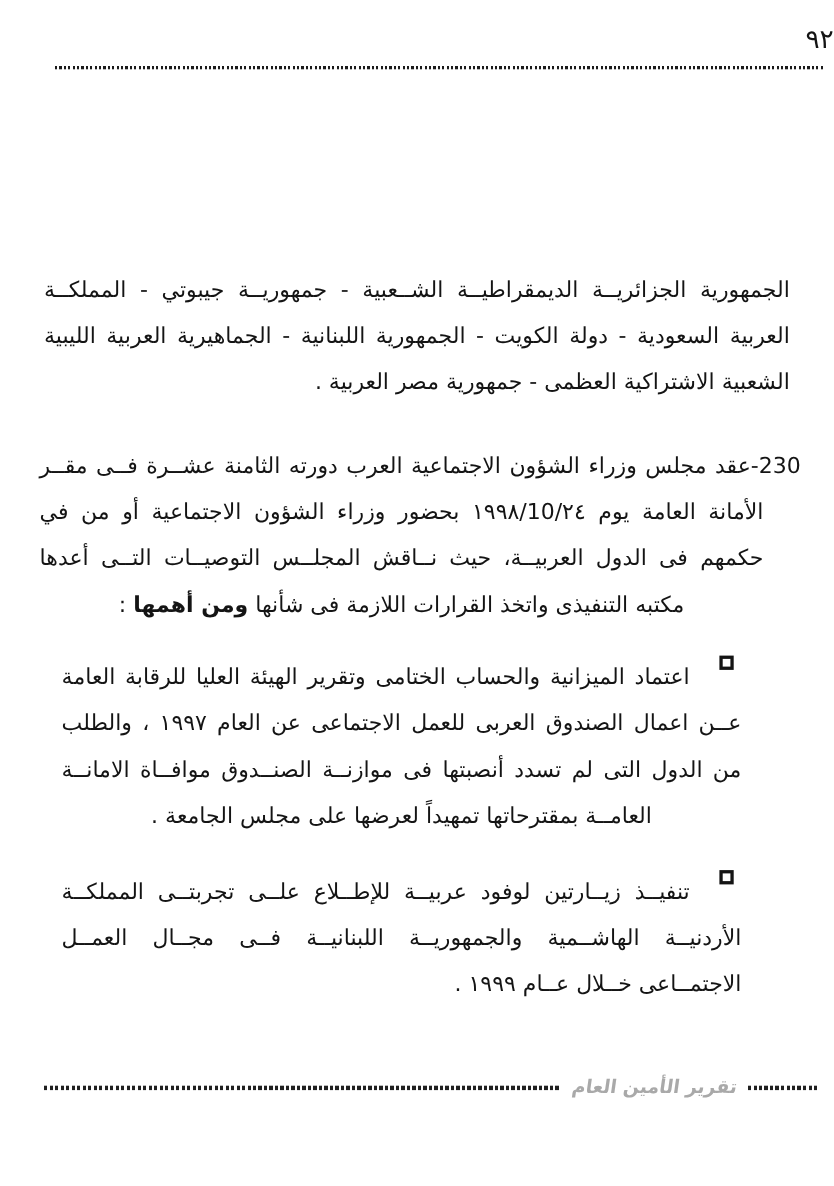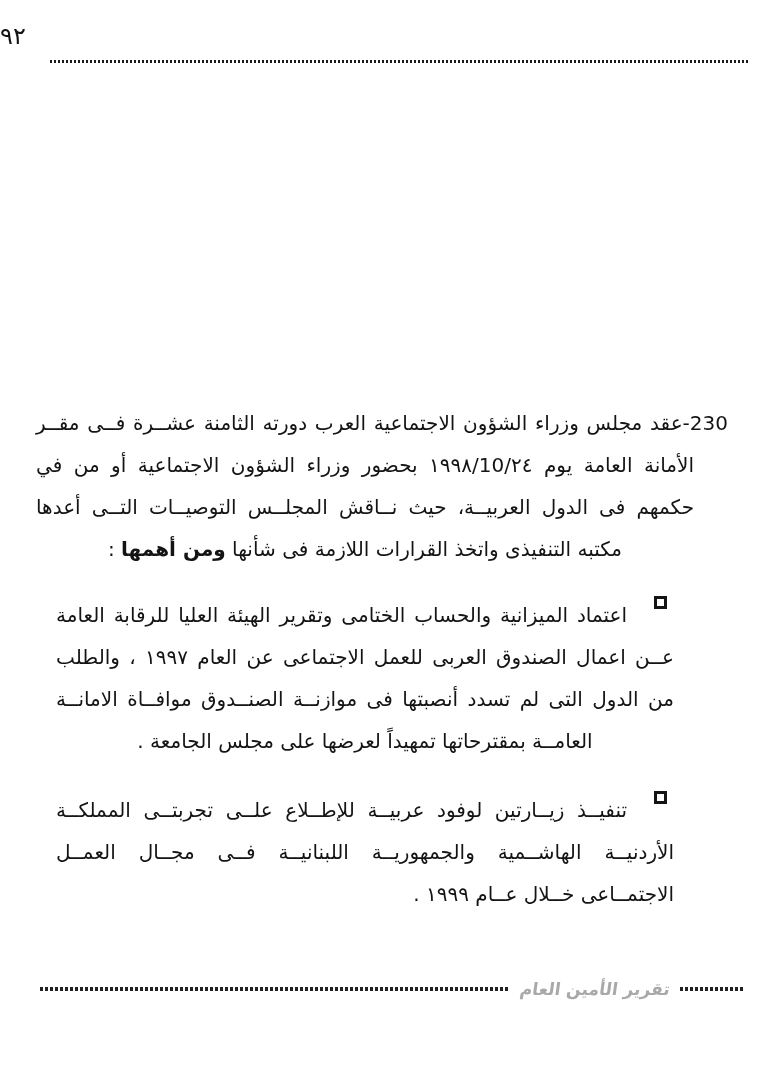--- a/index.html
+++ b/index.html
@@ -12,21 +12,21 @@
   .page {
     position: relative;
     width: 758px; height: 1078px;
     background: #ffffff;
     color: #141414;
     direction: rtl;
     overflow: hidden;
   }
   .page-number {
     position: absolute; top: 22px; left: 0; right: 0;
-    text-align: left;
+    text-align: right;
     font-size: 24px;
     letter-spacing: 2px;
   }
   .top-rule {
     position: absolute; top: 60px; left: 50px; right: 8px; height: 3px;
     background: repeating-linear-gradient(90deg, #1b1b1b 0px, #1b1b1b 2px, transparent 2px, transparent 4px);
   }
   .para {
     position: absolute; margin: 0;
     font-size: 20px; line-height: 42px;
@@ -81,20 +81,21 @@
 </head>
 <body>
 
 <div class="page">
 
   <div class="page-number">٩٢</div>
 
   <div class="top-rule"></div>
 
 
+  <p class="para p2">الجمهورية الجزائريــة الديمقراطيــة الشــعبية - جمهوريــة جيبوتي - المملكــة العربية السعودية - دولة الكويت - الجمهورية اللبنانية - الجماهيرية العربية الليبية الشعبية الاشتراكية العظمى - جمهورية مصر العربية .</p>
 
   <p class="para item190"><span>230-</span><span>عقد مجلس وزراء الشؤون الاجتماعية العرب دورته الثامنة عشــرة فــى مقــر الأمانة العامة يوم ١٩٩٨/10/٢٤ بحضور وزراء الشؤون الاجتماعية أو من في حكمهم فى الدول العربيــة، حيث نــاقش المجلــس التوصيــات التــى أعدها مكتبه التنفيذى واتخذ القرارات اللازمة فى شأنها </span><span class="bold">ومن أهمها</span><span> :</span></p>
 
   <div class="bullet b1">
     <span class="bullet-square"></span>
     <p class="bullet-text">اعتماد الميزانية والحساب الختامى وتقرير الهيئة العليا للرقابة العامة عــن اعمال الصندوق العربى للعمل الاجتماعى عن العام ١٩٩٧ ، والطلب من الدول التى لم تسدد أنصبتها فى موازنــة الصنــدوق موافــاة الامانــة العامــة بمقترحاتها تمهيداً لعرضها على مجلس الجامعة .</p>
   </div>
 
   <div class="bullet b2">
     <span class="bullet-square"></span>

